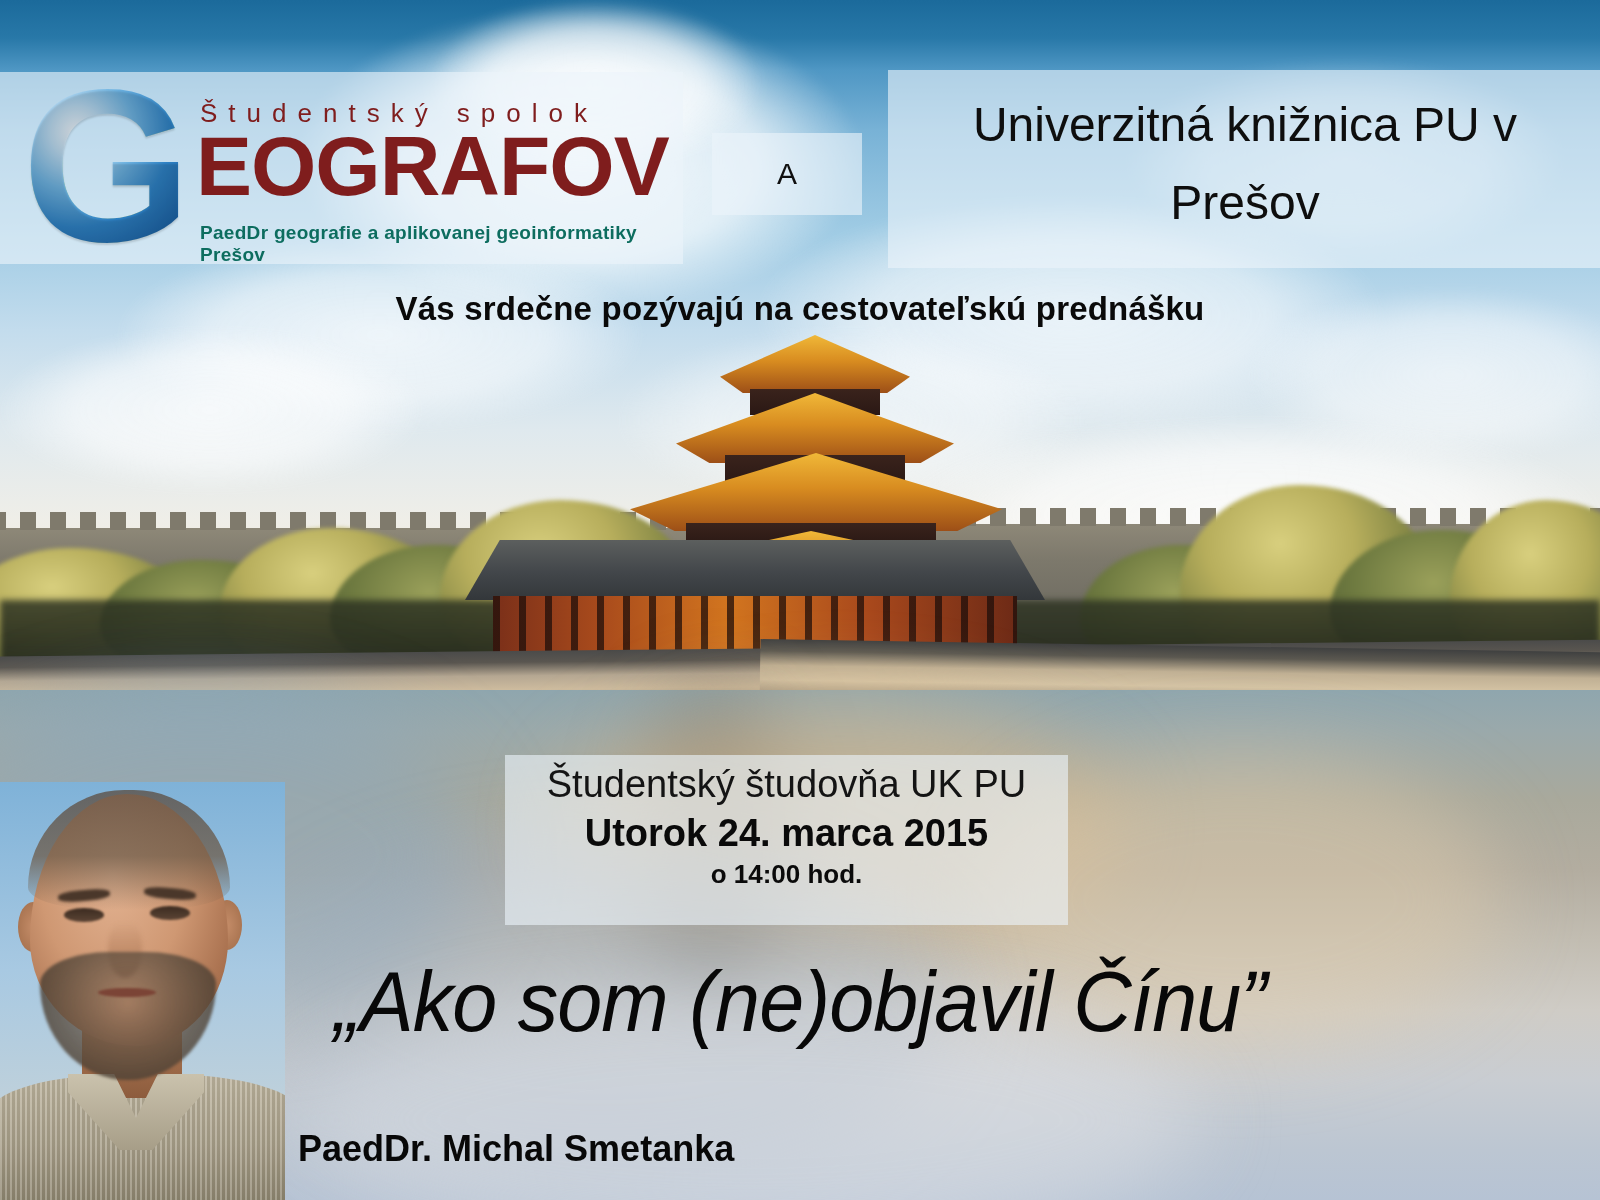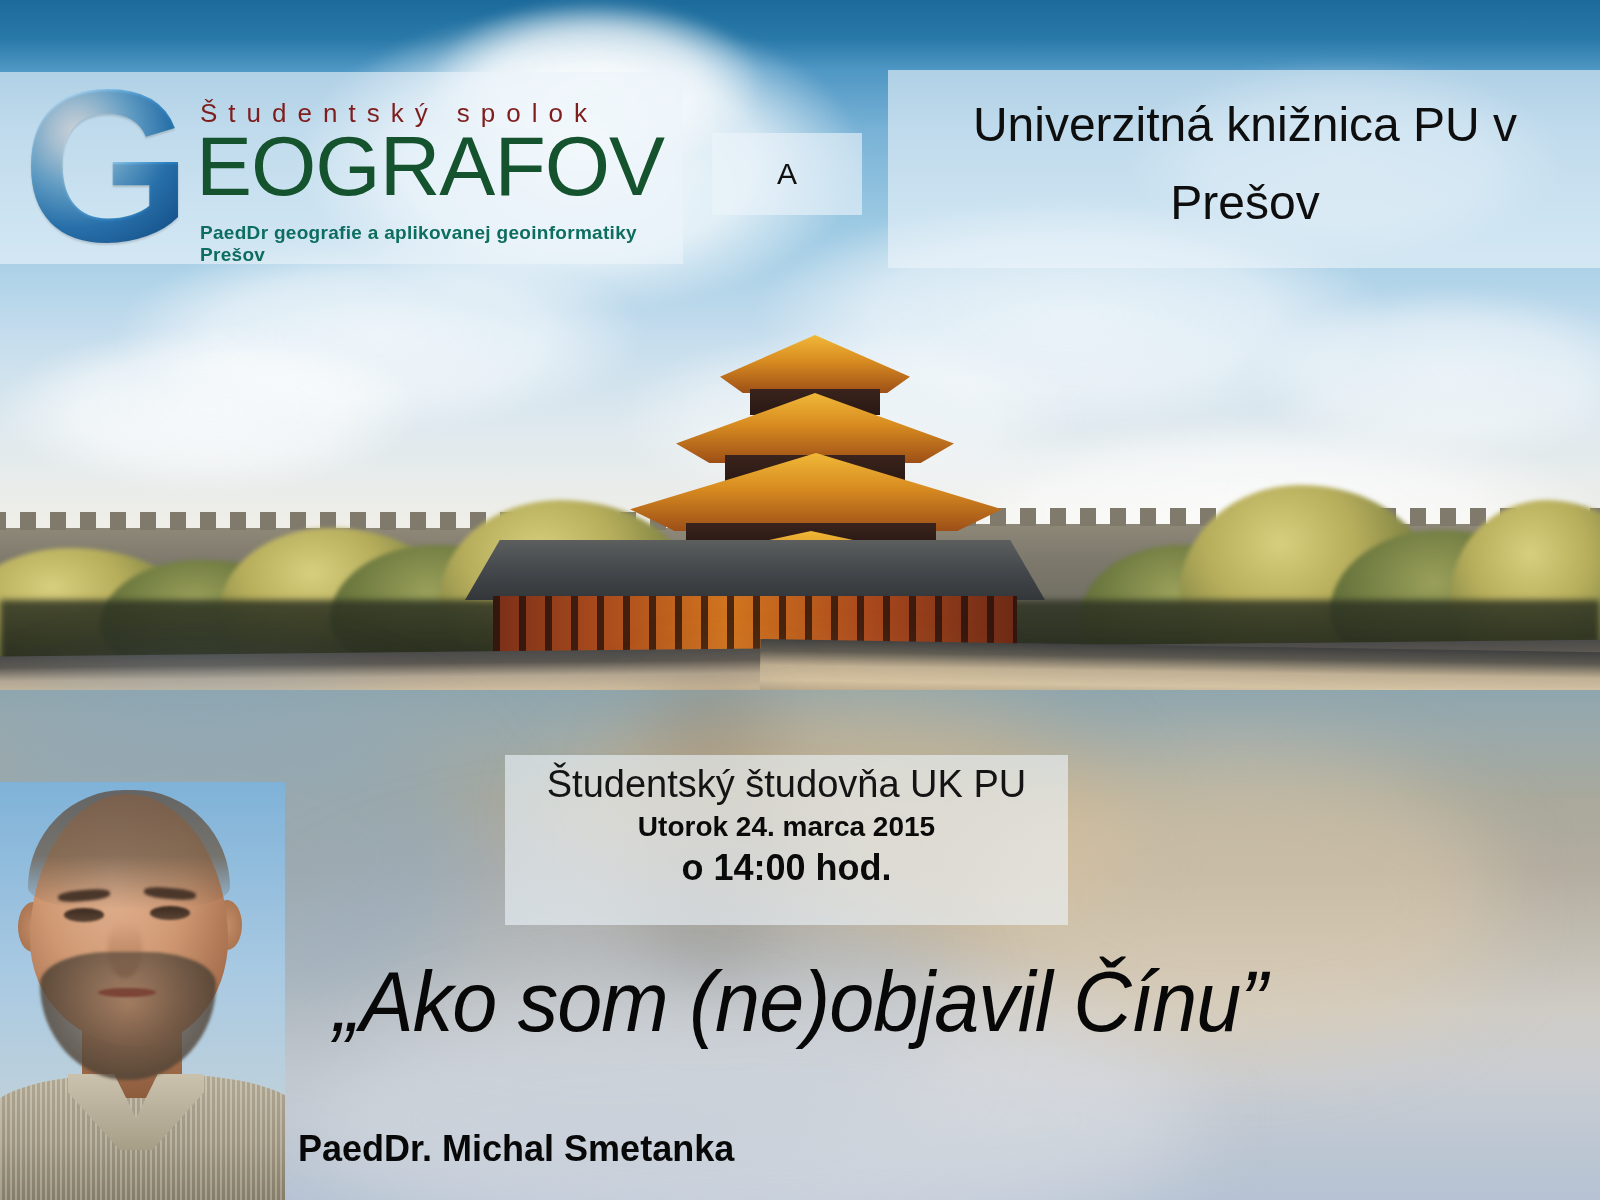--- a/index.html
+++ b/index.html
@@ -234,22 +234,22 @@
     color: transparent;
     text-shadow: 0 2px 2px rgba(0,0,0,0.14);
   }
   .logo-top {
     position: absolute; left: 200px; top: 26px;
     font-size: 26px; letter-spacing: 11px; font-weight: 500;
     color: #7f1d1d;
   }
   .logo-main {
     position: absolute; left: 196px; top: 52px;
-    font-size: 84px; font-weight: normal; letter-spacing: -1px;
-    color: #14532d;
+    font-size: 84px; font-weight: bold; letter-spacing: -1px;
+    color: #7f1d1d;
     line-height: 1;
   }
   .logo-sub {
     position: absolute; left: 200px; top: 150px;
     font-size: 19px; font-weight: 600; letter-spacing: .3px;
     color: #0d6d5f;
   }
 
   
   .conj {
@@ -266,22 +266,22 @@
   .invite {
     position: absolute; left: 0; top: 290px; width: 1600px;
     text-align: center;
     font-size: 33px; font-weight: bold; color: #0a0a0a;
     letter-spacing: .2px;
   }
 
   
   .datebox { position: absolute; left: 505px; top: 755px; width: 563px; text-align: center; }
   .venue  { font-size: 38px; color: #141414; line-height: 1.25; padding-top: 6px; }
-  .date   { font-size: 28px; font-weight: bold; color: #0a0a0a; line-height: 1.3; }
-  .time   { font-size: 36px; font-weight: bold; color: #0a0a0a; line-height: 1.3; }
+  .date   { font-size: 38px; font-weight: bold; color: #0a0a0a; line-height: 1.3; }
+  .time   { font-size: 26px; font-weight: bold; color: #0a0a0a; line-height: 1.3; }
 
   
   .title {
     position: absolute; left: 0; top: 952px; width: 1600px;
     text-align: center;
     font-size: 86px; font-style: italic; font-weight: normal;
     color: #080808;
     letter-spacing: -1px;
     transform: scaleX(0.94);
     white-space: nowrap;
@@ -382,20 +382,21 @@
       <div class="globe-g">G</div>
     </div>
     <div class="logo-top">Študentský spolok</div>
     <div class="logo-main">EOGRAFOV</div>
     <div class="logo-sub">PaedDr geografie a aplikovanej geoinformatiky Prešov</div>
   </div>
 
   <div class="conj">A</div>
   <div class="univ">Univerzitná knižnica PU v Prešov</div>
 
+  <div class="invite">Vás srdečne pozývajú na cestovateľskú prednášku</div>
 
   <div class="datebox">
     <div class="venue">Študentský študovňa UK PU</div>
     <div class="date">Utorok 24. marca 2015</div>
     <div class="time">o 14:00 hod.</div>
   </div>
 
   <div class="title">„Ako som (ne)objavil Čínu”</div>
 
   <div class="speaker">PaedDr. Michal Smetanka</div>

